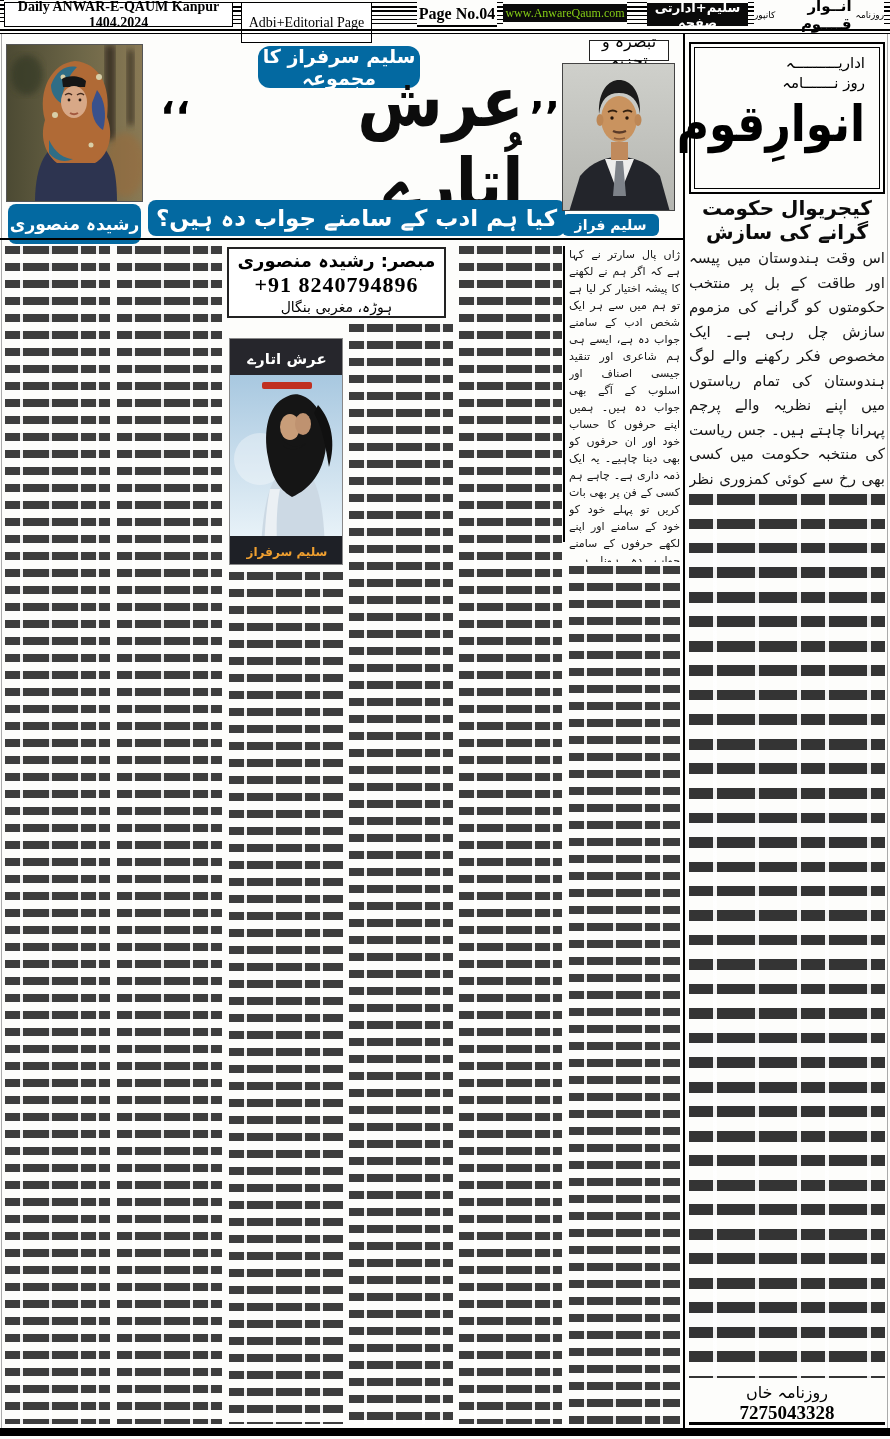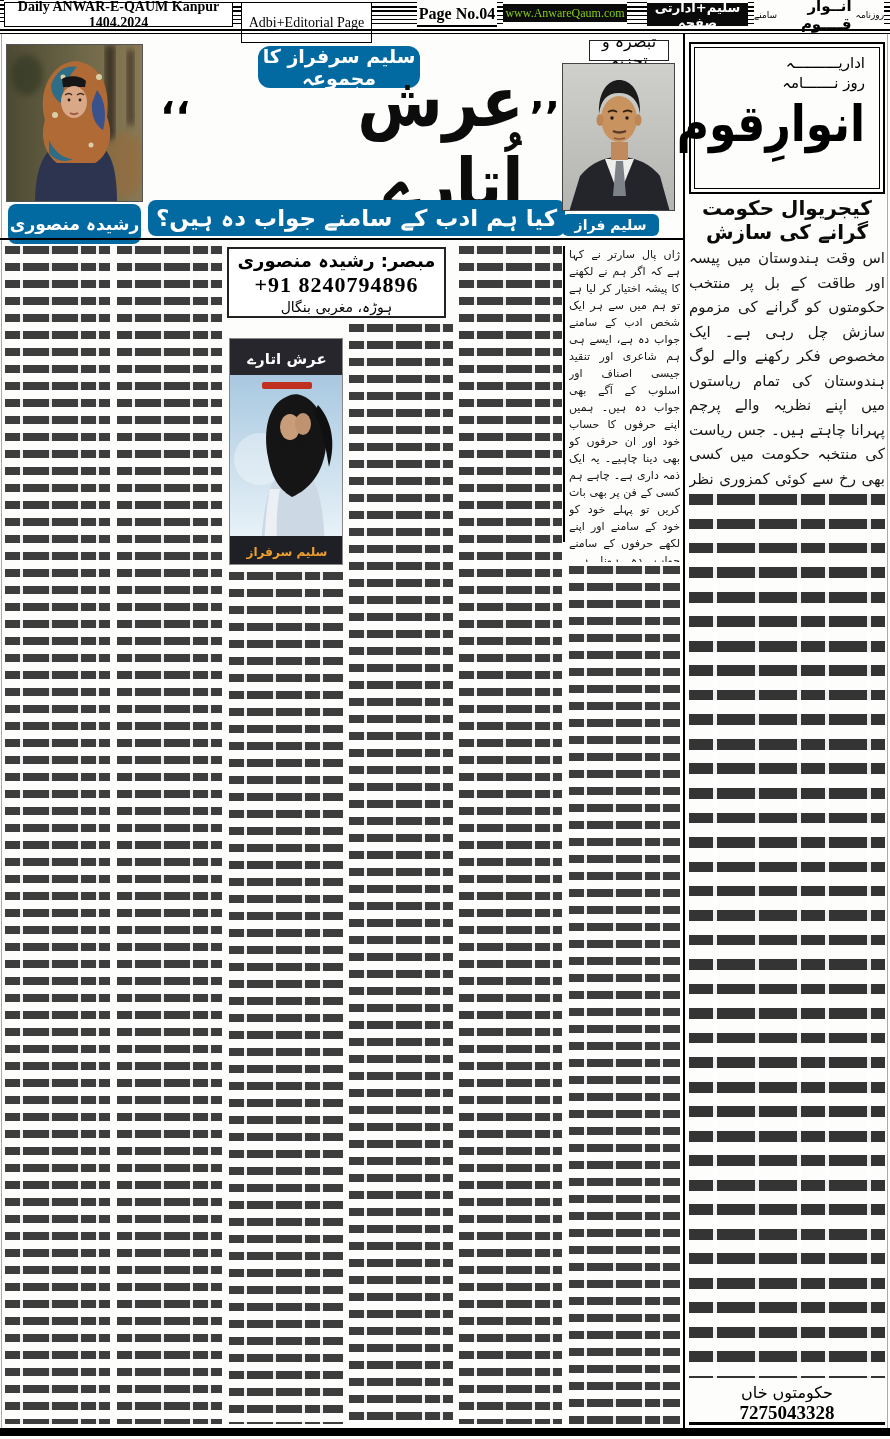--- a/index.html
+++ b/index.html
@@ -38,21 +38,21 @@
   <div class="abs hatch" style="left:372px;top:2px;width:45px;height:25px;"></div>
   <div class="abs ctr serif" style="left:417px;top:2px;width:80px;height:25px;font-size:16px;font-weight:bold;border-bottom:2px solid #000;">Page No.04</div>
   <div class="abs hatch" style="left:497px;top:2px;width:6px;height:25px;"></div>
   <div class="abs ctr serif" style="left:503px;top:4px;width:124px;height:18px;background:#0a0a0a;color:#84cc16;font-size:12px;">www.AnwareQaum.com</div>
   <div class="abs hatch" style="left:627px;top:2px;width:20px;height:25px;"></div>
   <div class="abs ctr urdu" style="left:647px;top:3px;width:101px;height:23px;background:#0a0a0a;color:#fff;font-size:13px;font-weight:bold;">سلیم+ادارتی صفحہ</div>
   <div class="abs hatch" style="left:748px;top:2px;width:6px;height:25px;"></div>
   <div class="abs urdu" style="left:754px;top:3px;width:130px;height:24px;display:flex;align-items:center;justify-content:center;gap:4px;">
     <span style="font-size:9px;">روزنامہ</span>
     <span style="font-size:15px;font-weight:bold;">انــوار قــــوم</span>
-    <span style="font-size:9px;">سامنے</span>
+    <span style="font-size:9px;">کانپور</span>
   </div>
   <div class="abs hatch" style="left:884px;top:2px;width:6px;height:25px;"></div>
 
   <div class="abs" style="left:0;top:29px;width:890px;height:5px;border-top:2.5px solid #000;border-bottom:1px solid #000;"></div>
 
   <div class="abs" style="left:1px;top:34px;width:1px;height:1394px;background:#aaa;"></div>
   <div class="abs" style="left:887px;top:34px;width:1px;height:1394px;background:#aaa;"></div>
 
   <div class="abs" style="left:6px;top:44px;width:137px;height:158px;border:1px solid #555;overflow:hidden;">
     <svg width="137" height="158" viewBox="0 0 137 158">
@@ -181,18 +181,18 @@
       <div style="font-size:15px;text-align:right;margin-top:2px;">روز نـــــــامہ</div>
       <div style="font-size:44px;font-weight:bold;text-align:center;margin-top:6px;transform:scaleY(1.15);">انوارِقوم</div>
     </div>
   </div>
 
   <div class="abs ctr urdu" style="left:687px;top:200px;width:200px;height:40px;font-size:20px;font-weight:bold;color:#0b0b0b;">کیجریوال حکومت گرانے کی سازش</div>
 
   <div class="abs body-text" style="left:689px;top:246px;width:196px;height:245px;font-size:15px;line-height:24.5px;">اس وقت ہندوستان میں پیسہ اور طاقت کے بل پر منتخب حکومتوں کو گرانے کی مزموم سازش چل رہی ہے۔ ایک مخصوص فکر رکھنے والے لوگ ہندوستان کی تمام ریاستوں میں اپنے نظریہ والے پرچم پہرانا چاہتے ہیں۔ جس ریاست کی منتخبہ حکومت میں کسی بھی رخ سے کوئی کمزوری نظر آتی، فوراً آپریشن تبدیلی حرکت میں آتا۔</div>
   <div class="abs sim-ed" style="left:689px;top:494px;width:196px;height:884px;"></div>
 
-  <div class="abs ctr urdu" style="left:689px;top:1382px;width:196px;height:20px;font-size:16px;">حکومتوں خاں</div>
+  <div class="abs ctr urdu" style="left:689px;top:1382px;width:196px;height:20px;font-size:16px;">روزنامہ خاں</div>
   <div class="abs ctr serif" style="left:689px;top:1403px;width:196px;height:22px;font-size:19px;font-weight:bold;border-bottom:3px solid #000;">7275043328</div>
 
   <div class="abs rule" style="left:0;top:1428px;width:890px;height:8px;"></div>
 
 </div>
 
 </body></html>

